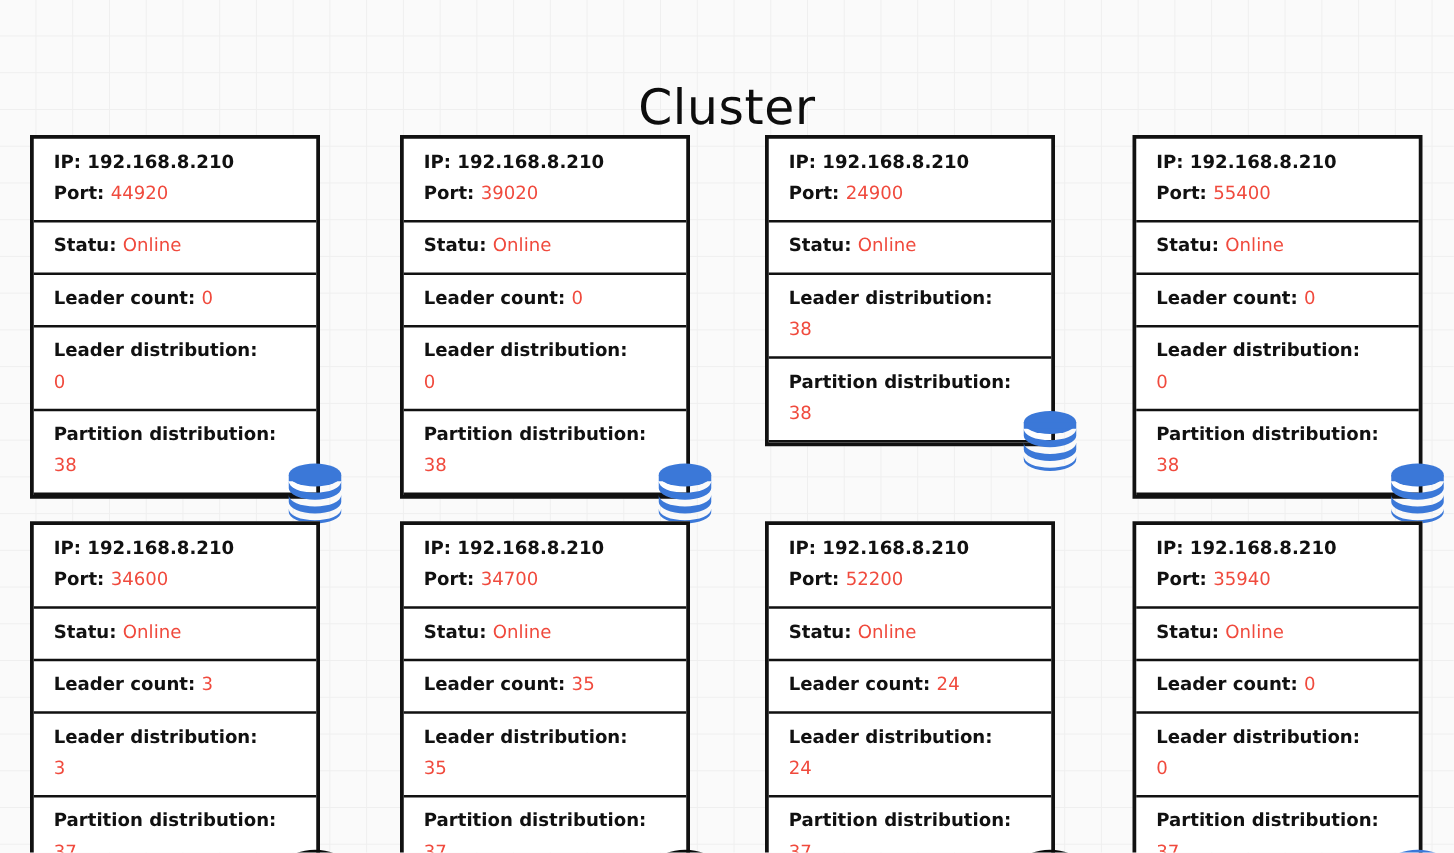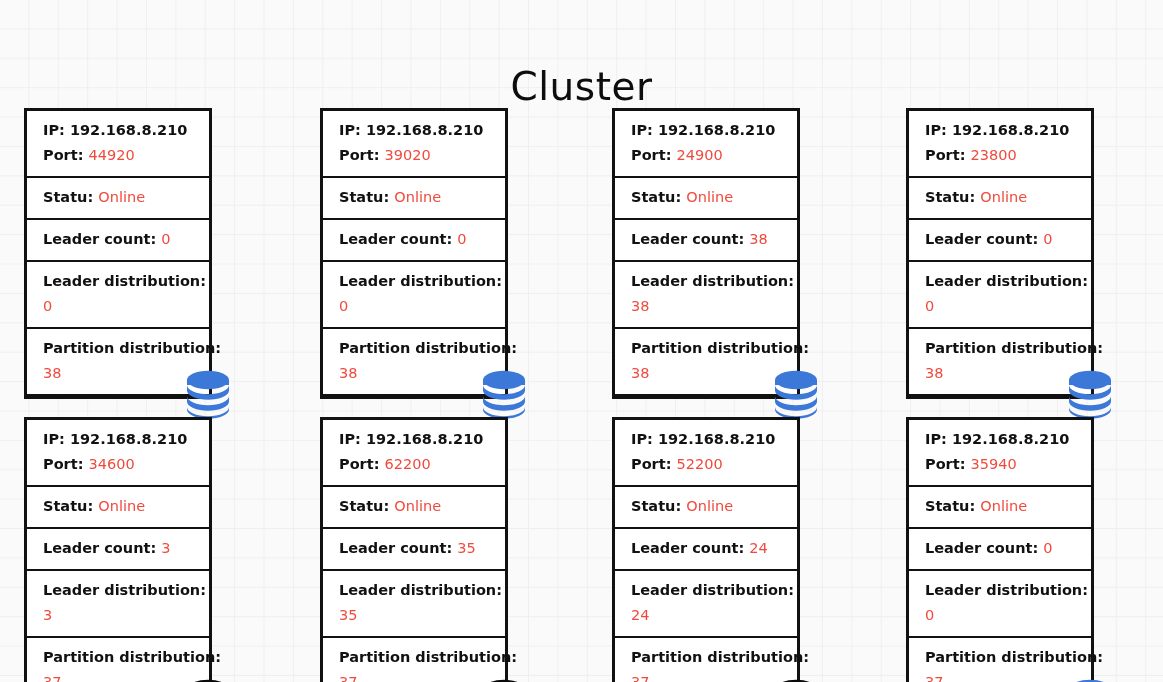--- a/index.html
+++ b/index.html
@@ -41,21 +41,21 @@
     letter-spacing: 0.5px;
     color: #0d0d0d;
     line-height: 50px;
     white-space: nowrap;
     margin-top: 44px;
   }
 
   
   .node-card {
     position: absolute;
-    width: 188px;
+    width: 232px;
     background: #ffffff;
     border: 3px solid #111111;
     padding: 0;
   }
 
   .node-card.row-top  { top: 108px; }
   .node-card.row-bot  { top: 417px; }
 
   .node-card.col-0 { left: 24px;  }
   .node-card.col-1 { left: 320px; }
@@ -177,44 +177,41 @@
       </div>
       <div class="node-card row-top col-2">
         <div class="card-section">
           <div class="row-line"><span class="lbl">IP:</span> <span class="ip-v">192.168.8.210</span></div>
           <div class="row-line"><span class="lbl">Port:</span> <span class="val">24900</span></div>
         </div>
         <div class="card-section">
           <div class="row-line"><span class="lbl">Statu:</span> <span class="val">Online</span></div>
         </div>
         <div class="card-section">
-          <div class="row-line"><span class="lbl">Leader count:</span> <span class="val">38</span></div>
-        </div>
-        <div class="card-section">
           <div class="row-line"><span class="lbl">Leader distribution:</span></div>
           <div class="stack-line">38</div>
         </div>
         <div class="card-section">
           <div class="row-line"><span class="lbl">Partition distribution:</span></div>
           <div class="stack-line">38</div>
         </div>
         <div class="db-icon">
           <svg viewBox="0 0 46 52" xmlns="http://www.w3.org/2000/svg" aria-hidden="true">
             <ellipse cx="23" cy="12" rx="21" ry="9.2" fill="#3b78d8"></ellipse>
             <rect x="2" y="12" width="42" height="5" fill="#3b78d8"></rect>
             <path d="M2 17 a21 9.2 0 0 0 42 0 v5.5 a21 9.2 0 0 1 -42 0 z" fill="#3b78d8"></path>
             <path d="M2 28 a21 9.2 0 0 0 42 0 v5.5 a21 9.2 0 0 1 -42 0 z" fill="#3b78d8"></path>
             <path d="M2 39 a21 9.2 0 0 0 42 0 v2.5 a21 9.2 0 0 1 -42 0 z" fill="#3b78d8"></path>
           </svg>
         </div>
       </div>
       <div class="node-card row-top col-3">
         <div class="card-section">
           <div class="row-line"><span class="lbl">IP:</span> <span class="ip-v">192.168.8.210</span></div>
-          <div class="row-line"><span class="lbl">Port:</span> <span class="val">23800</span></div>
+          <div class="row-line"><span class="lbl">Port:</span> <span class="val">55400</span></div>
         </div>
         <div class="card-section">
           <div class="row-line"><span class="lbl">Statu:</span> <span class="val">Online</span></div>
         </div>
         <div class="card-section">
           <div class="row-line"><span class="lbl">Leader count:</span> <span class="val">0</span></div>
         </div>
         <div class="card-section">
           <div class="row-line"><span class="lbl">Leader distribution:</span></div>
           <div class="stack-line">0</div>
@@ -258,21 +255,21 @@
             <rect x="2" y="12" width="42" height="5" fill="#0a0a0a"></rect>
             <path d="M2 17 a21 9.2 0 0 0 42 0 v5.5 a21 9.2 0 0 1 -42 0 z" fill="#0a0a0a"></path>
             <path d="M2 28 a21 9.2 0 0 0 42 0 v5.5 a21 9.2 0 0 1 -42 0 z" fill="#0a0a0a"></path>
             <path d="M2 39 a21 9.2 0 0 0 42 0 v2.5 a21 9.2 0 0 1 -42 0 z" fill="#0a0a0a"></path>
           </svg>
         </div>
       </div>
       <div class="node-card row-bot col-1">
         <div class="card-section">
           <div class="row-line"><span class="lbl">IP:</span> <span class="ip-v">192.168.8.210</span></div>
-          <div class="row-line"><span class="lbl">Port:</span> <span class="val">62200</span></div>
+          <div class="row-line"><span class="lbl">Port:</span> <span class="val">34700</span></div>
         </div>
         <div class="card-section">
           <div class="row-line"><span class="lbl">Statu:</span> <span class="val">Online</span></div>
         </div>
         <div class="card-section">
           <div class="row-line"><span class="lbl">Leader count:</span> <span class="val">35</span></div>
         </div>
         <div class="card-section">
           <div class="row-line"><span class="lbl">Leader distribution:</span></div>
           <div class="stack-line">35</div>

